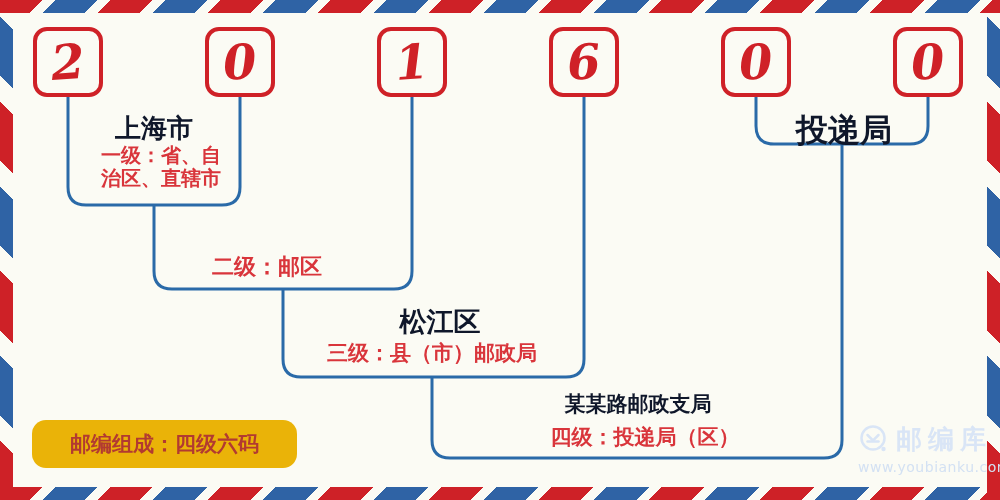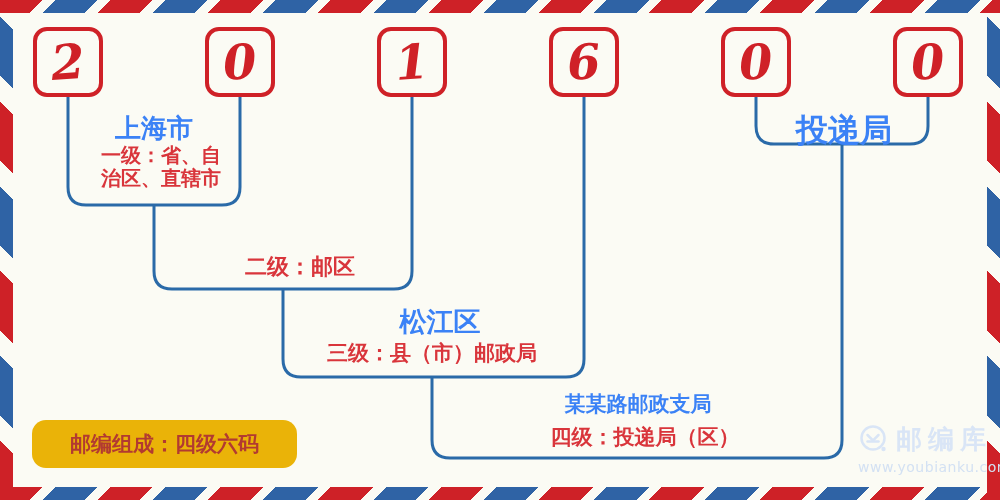--- a/index.html
+++ b/index.html
@@ -39,27 +39,27 @@
   .digit-box span{
     font-family:"DejaVu Serif","Liberation Serif",serif;
     font-style:italic;font-weight:700;font-size:48px;line-height:1;
     color:#cf2127;transform:rotate(-4deg);
   }
   .d1{left:33px;} .d2{left:205px;} .d3{left:377px;}
   .d4{left:549px;} .d5{left:721px;} .d6{left:893px;}
   
   .lbl{position:absolute;z-index:3;text-align:center;white-space:pre-line;}
   .place{
-    color:#3b82f6;font-weight:700;
+    color:#0f172a;font-weight:700;
     font-family:"DejaVu Serif","Liberation Serif",serif;
   }
   .lvl{color:#d9353b;font-weight:700;}
   .shanghai {left:68px;  top:111px; width:172px; font-size:26px;}
   .level1   {left:65px;  top:144px; width:192px; font-size:20px; line-height:23px;}
-  .level2   {left:200px; top:252px; width:200px; font-size:22px;}
+  .level2   {left:167px; top:252px; width:200px; font-size:22px;}
   .songjiang{left:340px; top:304px; width:200px; font-size:27px;}
   .level3   {left:282px; top:339px; width:300px; font-size:21px;}
   .branch   {left:488px; top:390px; width:300px; font-size:21px;}
   .level4   {left:495px; top:423px; width:300px; font-size:21px;}
   .delivery {left:756px; top:109px; width:176px; font-size:32px;}
   
   .composition-card{
     position:absolute;left:32px;top:420px;width:265px;height:48px;z-index:3;
     background:#eab308;border-radius:14px;
     display:flex;align-items:center;justify-content:center;

